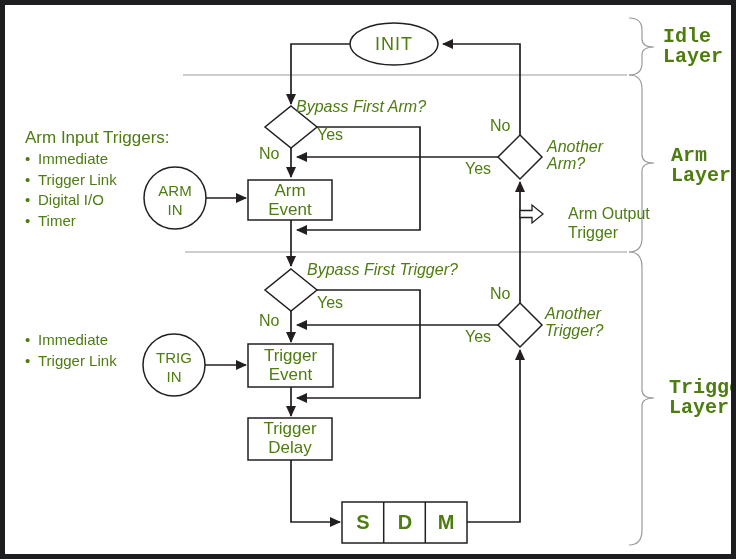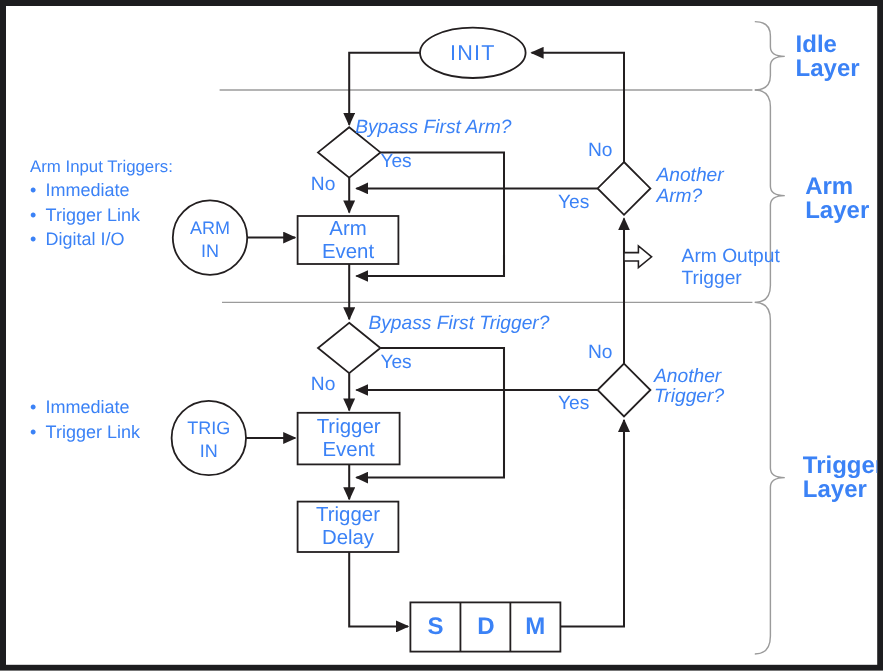--- a/index.html
+++ b/index.html
@@ -3,34 +3,34 @@
 <meta charset="utf-8">
 <style>
   html,body{margin:0;padding:0;background:#fff;}
   .stage{
     position:relative;
     width:736px;height:559px;
     box-sizing:border-box;
     background:#ffffff;
     border:5px solid #1d1d1f;
     font-family:"Liberation Sans",sans-serif;
-    color:#3b82f6;
+    color:#4d7c0f;
     overflow:hidden;
   }
   svg.wires{position:absolute;left:0;top:0;}
   .lbl{position:absolute;white-space:nowrap;line-height:1.15;}
   .it{font-style:italic;}
   .b{font-weight:bold;}
   .ctr{text-align:center;}
   .s15{font-size:15px;}
   .s16{font-size:16px;}
   .s17{font-size:17px;}
   .s18{font-size:18px;letter-spacing:1px;}
   .s20{font-size:20px;line-height:1.0;}
-  .layer{font-size:20px;font-weight:bold;line-height:20px;}
+  .layer{font-size:20px;font-weight:bold;line-height:20px;font-family:Liberation Mono, monospace;}
   .listrow{display:block;font-size:15px;line-height:20.8px;}
   .listrow .bullet{display:inline-block;width:13px;}
   .two{line-height:19px;}
 </style>
 </head>
 <body>
 
 <div class="stage">
 
   <svg class="wires" width="736" height="559" viewBox="0 0 736 559">
@@ -147,24 +147,25 @@
   <div class="lbl layer" style="left:666px;top:141px;">
     <span style="display:block">Arm</span>
     <span style="display:block">Layer</span>
   </div>
   <div class="lbl layer" style="left:664px;top:373px;">
     <span style="display:block">Trigger</span>
     <span style="display:block">Layer</span>
   </div>
 
   <div class="lbl" style="left:20px;top:123px;">
-    <span class="listrow" style="font-size:14px;">Arm Input Triggers:</span>
+    <span class="listrow" style="font-size:17px;">Arm Input Triggers:</span>
     <span class="listrow"><span class="bullet">•</span><span>Immediate</span></span>
     <span class="listrow"><span class="bullet">•</span><span>Trigger Link</span></span>
     <span class="listrow"><span class="bullet">•</span><span>Digital I/O</span></span>
+    <span class="listrow"><span class="bullet">•</span><span>Timer</span></span>
   </div>
 
   <div class="lbl" style="left:20px;top:322px;">
     <span class="listrow" style="margin-top:3px;"><span class="bullet">•</span><span>Immediate</span></span>
     <span class="listrow"><span class="bullet">•</span><span>Trigger Link</span></span>
   </div>
 
 </div>
 
 </body></html>

